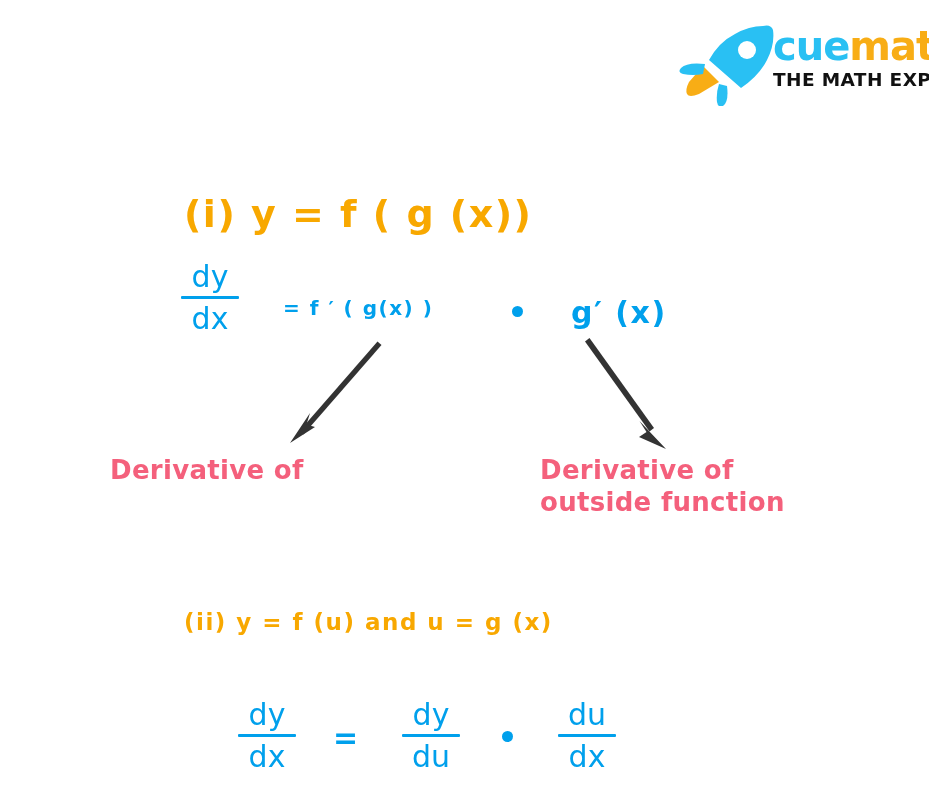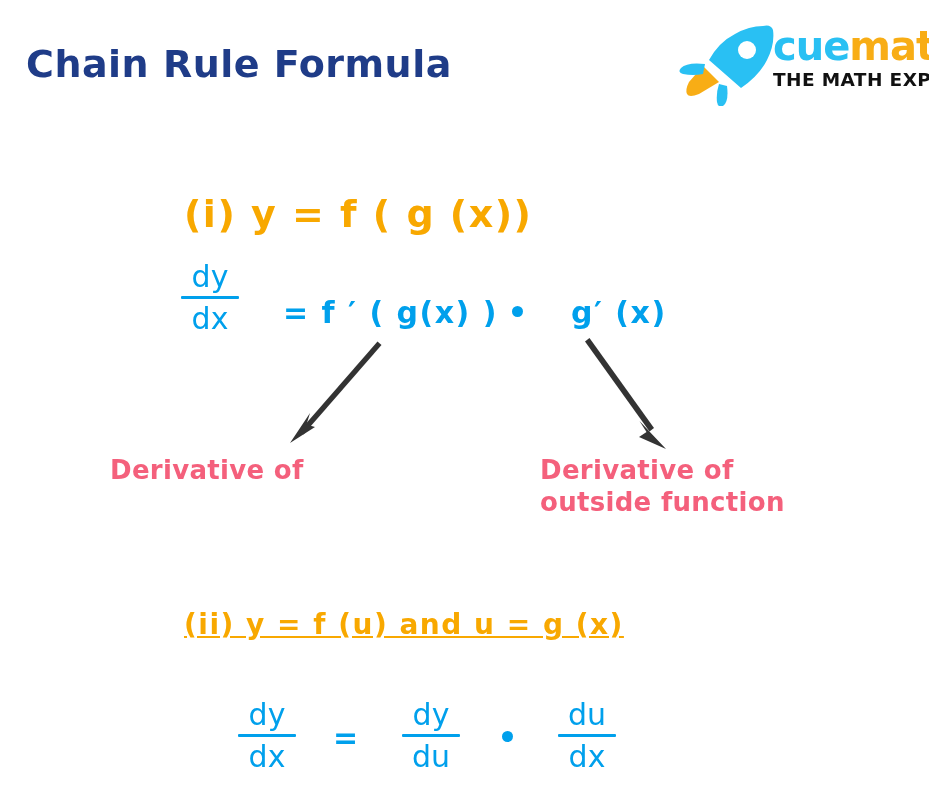--- a/index.html
+++ b/index.html
@@ -86,23 +86,22 @@
 
   .eq-i {
     left: 184px;
     top: 195px;
     font-size: 38px;
     letter-spacing: 1.5px;
   }
   .eq-ii {
     left: 184px;
     top: 611px;
-    font-size: 28px;
-    letter-spacing: 1.5px;
-    text-decoration: underline;
+    font-size: 23px;
+    letter-spacing: 1.5px;
   }
 
   
   .frac {
     position: absolute;
     display: inline-block;
     text-align: center;
     color: #00a0ec;
     font-weight: normal;
     font-size: 30px;
@@ -115,21 +114,21 @@
     background: #00a0ec;
     border-radius: 1px;
   }
   .frac .den { display: block; padding: 5px 4px 0 4px; }
 
   
   .frac-dydx-1 { left: 181px; top: 262px; width: 58px; }
   .eq-line1 {
     left: 283px;
     top: 298px;
-    font-size: 30px;
+    font-size: 20px;
     letter-spacing: 1.5px;
   }
   .dot-op-1 {
     position: absolute;
     left: 512px;
     top: 306px;
     width: 11px;
     height: 11px;
     border-radius: 50%;
     background: #00a0ec;
@@ -181,21 +180,20 @@
     border-radius: 50%;
     background: #00a0ec;
   }
   .frac-b3 { left: 558px; top: 700px; width: 58px; }
 </style>
 </head>
 <body>
 
 <div class="canvas">
 
-  <div class="page-title">Chain Rule Formula</div>
 
   <div class="logo">
     <svg class="logo-rocket" viewBox="0 0 104 84">
 
       <path d="M28 44 L44 60 L24 72 Q14 76 12 72 Q10 68 14 60 Z" fill="#f8ad15"></path>
 
       <path d="M30 42 Q12 40 6 46 Q2 50 8 52 Q18 54 28 52 Z" fill="#29c0f3"></path>
 
       <path d="M52 64 Q54 80 48 84 Q43 86 42 80 Q41 71 44 62 Z" fill="#29c0f3"></path>
 

